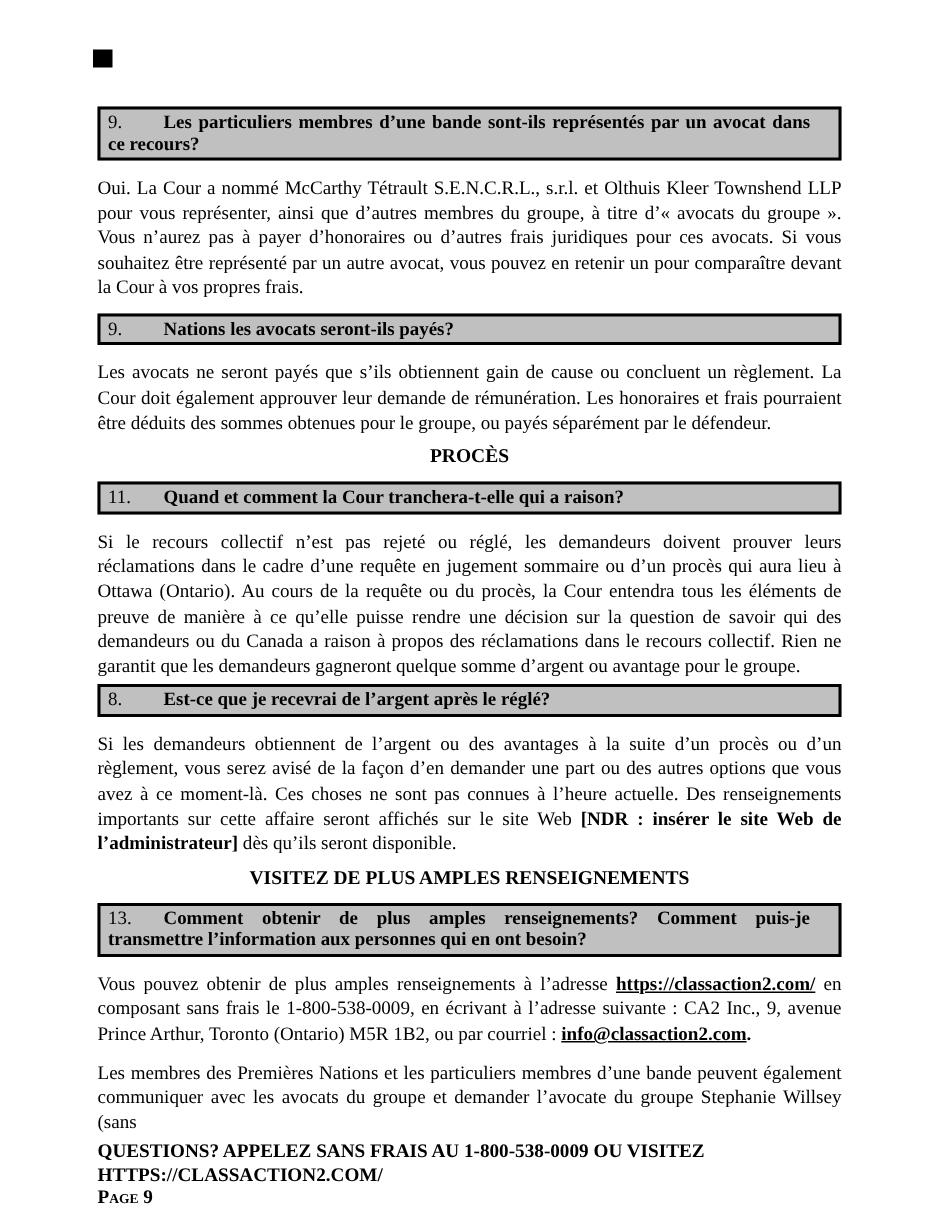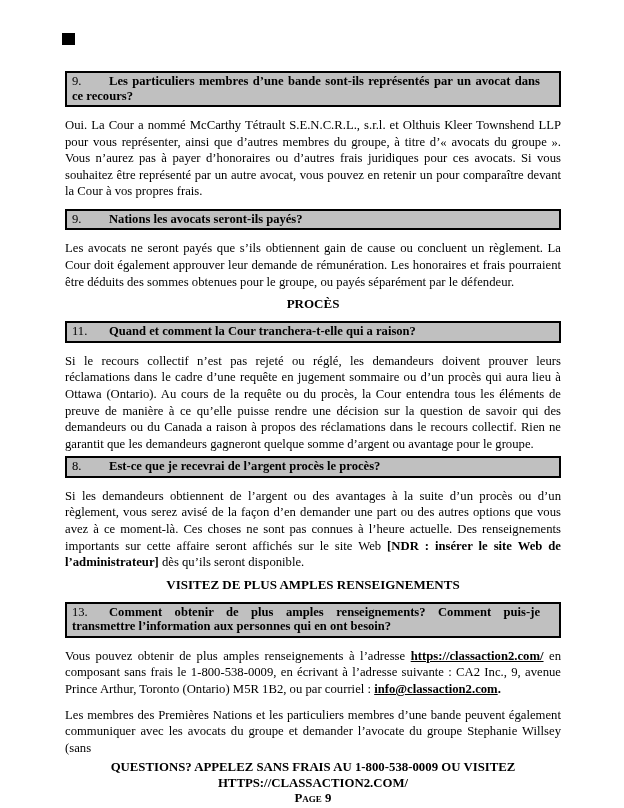--- a/index.html
+++ b/index.html
@@ -51,21 +51,20 @@
     margin:6px 0 10px 0;
   }
   .b { font-weight:bold; }
   .link {
     font-weight:bold;
     text-decoration:underline;
     color:#000;
     cursor:pointer;
   }
   .footer {
-    text-align:center;
     font-weight:bold;
     font-size:12.8px;
     line-height:15.5px;
     margin-top:4px;
   }
   .pagenum { font-variant:small-caps; }
 </style>
 </head>
 <body>
 
@@ -82,21 +81,21 @@
     <div class="qbox"><span class="qnum">9.</span><span>Nations les avocats seront-ils payés?</span></div>
 
     <p class="para">Les avocats ne seront payés que s’ils obtiennent gain de cause ou concluent un règlement. La Cour doit également approuver leur demande de rémunération. Les honoraires et frais pourraient être déduits des sommes obtenues pour le groupe, ou payés séparément par le défendeur.</p>
 
     <div class="heading">PROCÈS</div>
 
     <div class="qbox"><span class="qnum">11.</span><span>Quand et comment la Cour tranchera-t-elle qui a raison?</span></div>
 
     <p class="para">Si le recours collectif n’est pas rejeté ou réglé, les demandeurs doivent prouver leurs réclamations dans le cadre d’une requête en jugement sommaire ou d’un procès qui aura lieu à Ottawa (Ontario). Au cours de la requête ou du procès, la Cour entendra tous les éléments de preuve de manière à ce qu’elle puisse rendre une décision sur la question de savoir qui des demandeurs ou du Canada a raison à propos des réclamations dans le recours collectif. Rien ne garantit que les demandeurs gagneront quelque somme d’argent ou avantage pour le groupe.</p>
 
-    <div class="qbox"><span class="qnum">8.</span><span>Est-ce que je recevrai de l’argent procès le procès?</span></div>
+    <div class="qbox"><span class="qnum">8.</span><span>Est-ce que je recevrai de l’argent après le réglé?</span></div>
 
     <p class="para"><span>Si les demandeurs obtiennent de l’argent ou des avantages à la suite d’un procès ou d’un règlement, vous serez avisé de la façon d’en demander une part ou des autres options que vous avez à ce moment-là. Ces choses ne sont pas connues à l’heure actuelle. Des renseignements importants sur cette affaire seront affichés sur le site Web </span><span class="b">[NDR : insérer le site Web de l’administrateur]</span><span> dès qu’ils seront disponible.</span></p>
 
     <div class="heading">VISITEZ DE PLUS AMPLES RENSEIGNEMENTS</div>
 
     <div class="qbox"><span class="qnum">13.</span><span>Comment obtenir de plus amples renseignements? Comment puis-je transmettre l’information aux personnes qui en ont besoin?</span></div>
 
     <p class="para gap"><span>Vous pouvez obtenir de plus amples renseignements à l’adresse </span><span class="link">https://classaction2.com/</span><span> en composant sans frais le 1-800-538-0009, en écrivant à l’adresse suivante : CA2 Inc., 9, avenue Prince Arthur, Toronto (Ontario) M5R 1B2, ou par courriel : </span><span class="link">info@classaction2.com</span><span class="b">.</span></p>
 
     <p class="para">Les membres des Premières Nations et les particuliers membres d’une bande peuvent également communiquer avec les avocats du groupe et demander l’avocate du groupe Stephanie Willsey (sans</p>

